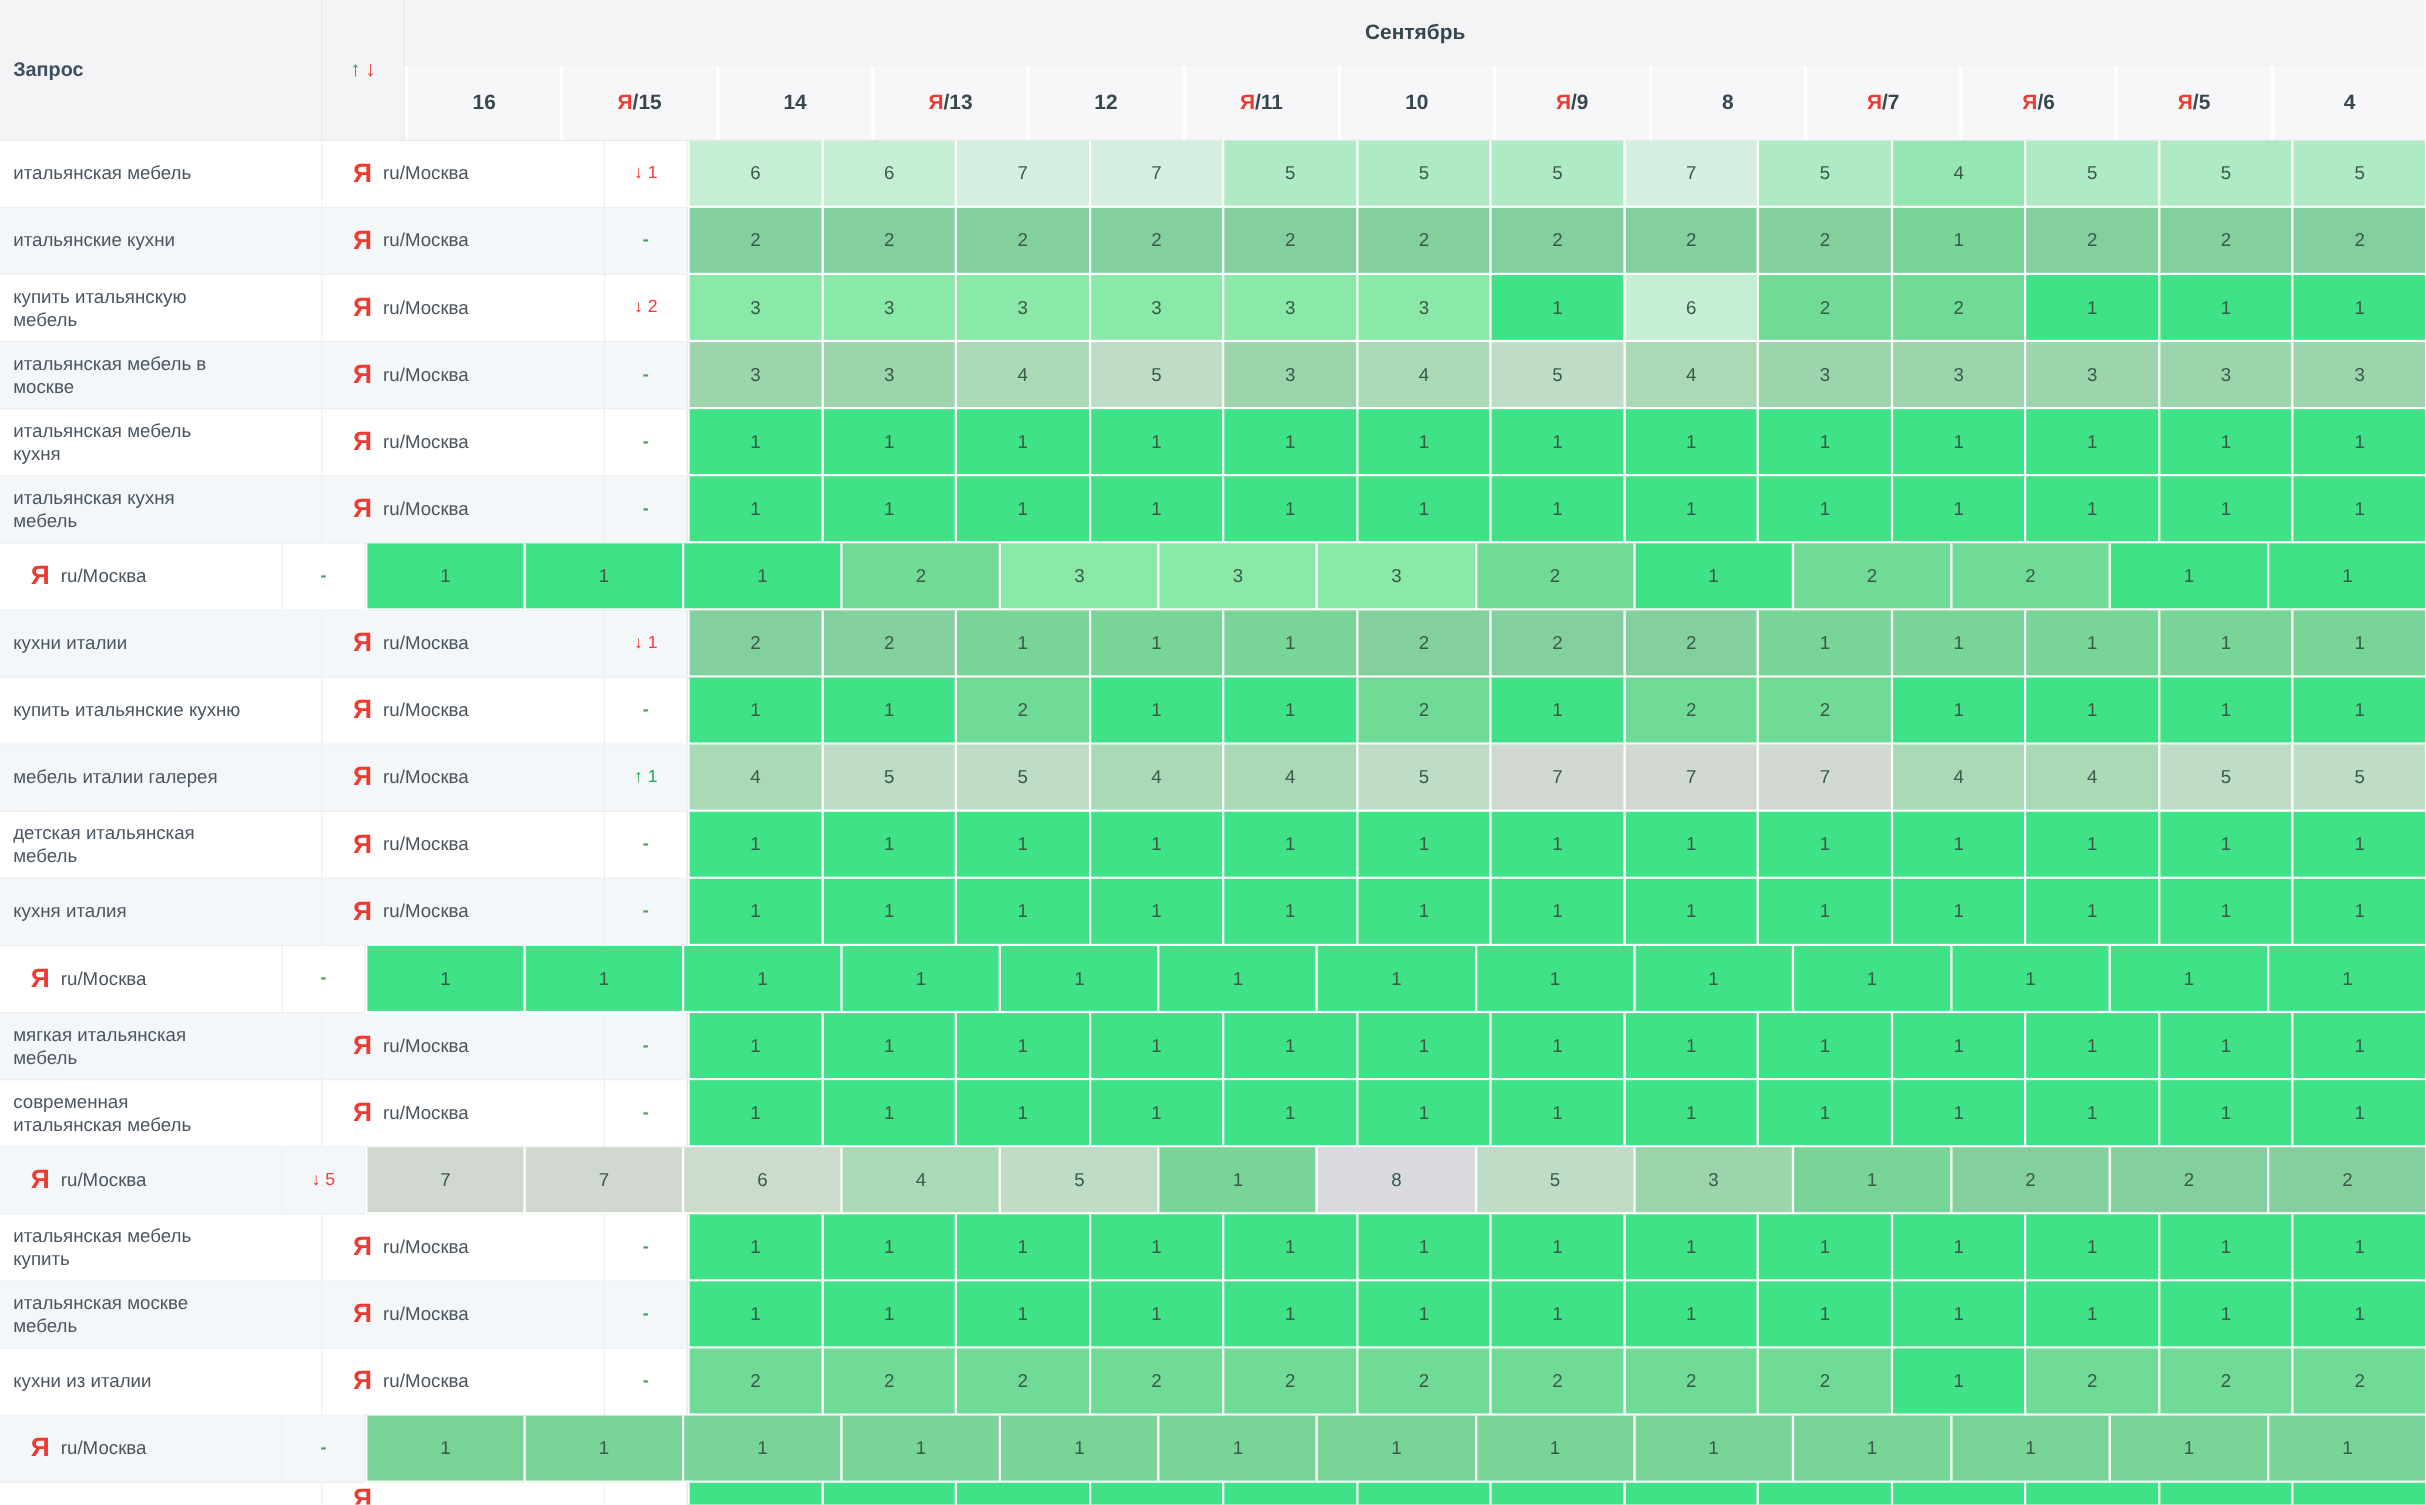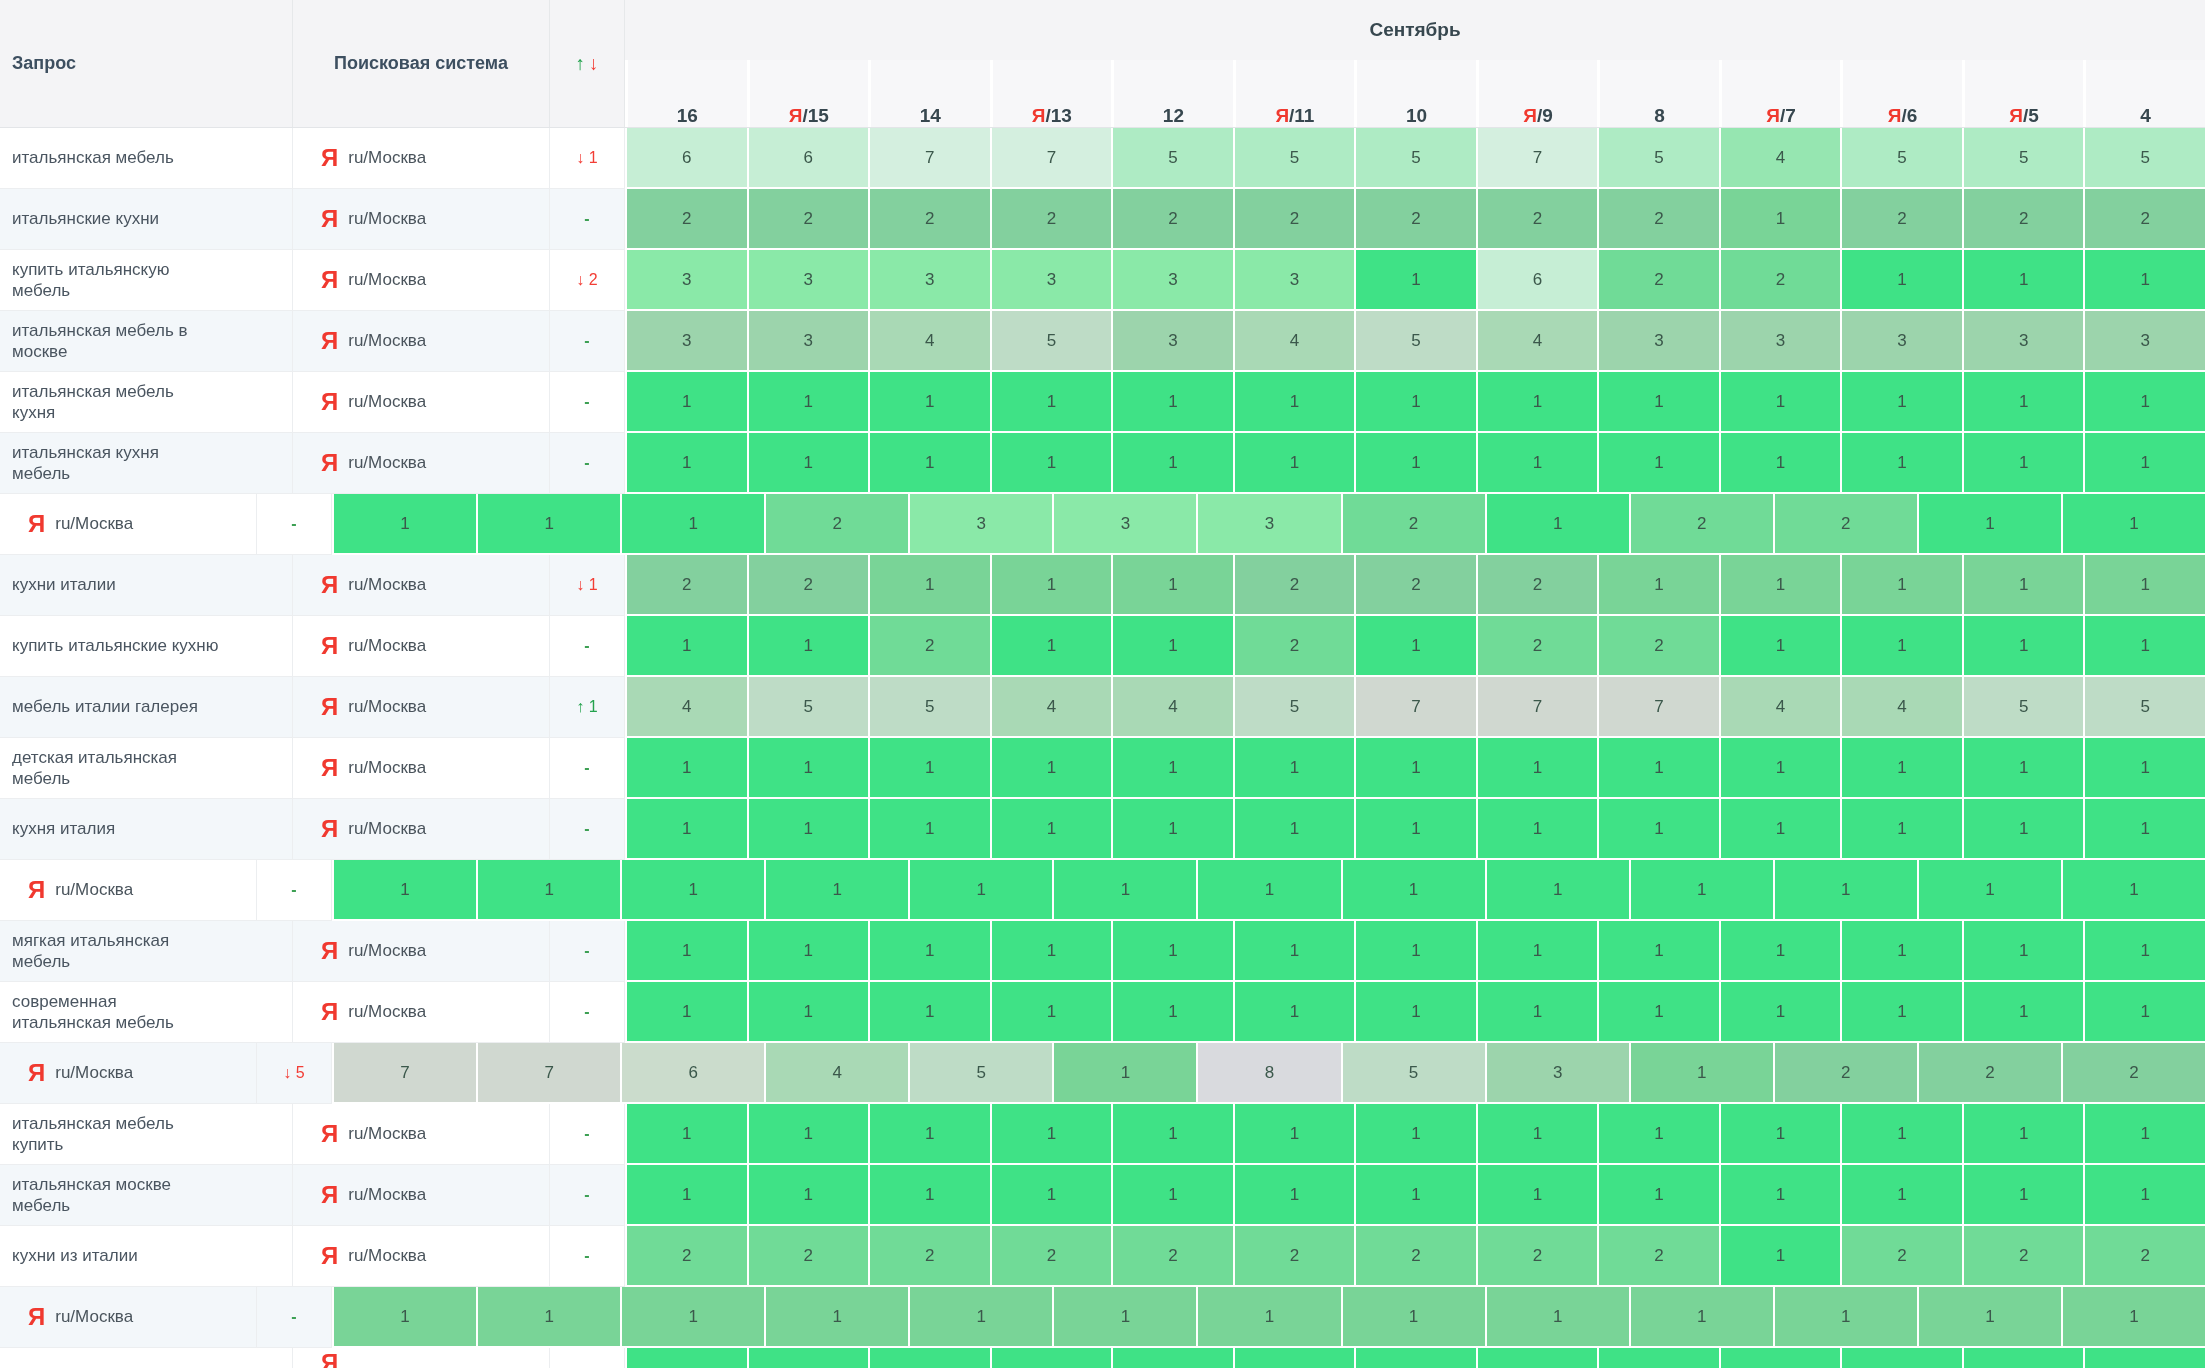--- a/index.html
+++ b/index.html
@@ -10,21 +10,21 @@
   .thead { display: flex; height: 128px; background: #f4f4f6; border-bottom: 1px solid #e3e5e8; }
   .th { display: flex; align-items: center; font-weight: bold; color: #3d4f60; font-size: 18px; }
   .th-q { width: 293px; padding-left: 12px; border-right: 1px solid #e6e8ea; }
   .th-e { width: 257px; justify-content: center; text-align: center; border-right: 1px solid #e6e8ea; line-height: 1.3; }
   .th-c { width: 75px; justify-content: center; gap: 4px; border-right: 1px solid #e6e8ea; font-size: 19px; }
   .th-c .up { color: #23a24d; }
   .th-c .dn { color: #f23d35; }
   .th-dates { flex: 1; display: flex; flex-direction: column; }
   .month { height: 60px; display: flex; align-items: center; justify-content: center; font-weight: bold; font-size: 19px; color: #37474f; }
   .date-cells { flex: 1; display: flex; }
-  .date-cell { flex: 1; display: flex; align-items: flex-end; justify-content: center; background: #f7f7f9; border-left: 3px solid #fff; font-weight: bold; font-size: 19px; color: #37474f; cursor: pointer; }
+  .date-cell { flex: 1; display: flex; align-items: center; justify-content: center; background: #f7f7f9; border-left: 3px solid #fff; font-weight: bold; font-size: 19px; color: #37474f; cursor: pointer; }
   .date-cell .ya { color: #f0392f; }
 
   
   .row { display: flex; height: 61px; }
   .cell { display: flex; align-items: center; }
   .cell.q { width: 293px; padding: 0 73px 0 12px; font-size: 17px; color: #4a5560; line-height: 1.25; border-right: 1px solid #eceef0; border-bottom: 1px solid #eceef0; cursor: pointer; }
   .cell.e { width: 257px; padding-left: 28px; gap: 10px; border-right: 1px solid #eceef0; border-bottom: 1px solid #eceef0; }
   .yicon { color: #f0392f; font-weight: bold; font-size: 24px; line-height: 1; }
   .region { font-size: 17px; color: #4a545c; }
   .cell.c { width: 75px; justify-content: center; font-size: 16px; border-right: 1px solid #eceef0; border-bottom: 1px solid #eceef0; }
@@ -36,21 +36,20 @@
   .row:nth-child(even) .cell.e,
   .row:nth-child(even) .cell.c { background: #f3f7fa; }
   .row.partial .cell.e { align-items: flex-start; padding-top: 3px; }
 </style>
 </head>
 <body>
 
 <div class="app">
   <div class="thead">
     <div class="th th-q">Запрос</div>
-    <div class="th th-e">Поисковая система</div>
     <div class="th th-c">
       <span class="up">↑</span>
       <span class="dn">↓</span>
     </div>
     <div class="th-dates">
       <div class="month">Сентябрь</div>
       <div class="date-cells">
           <div class="date-cell">
             <span>16</span>
           </div>

